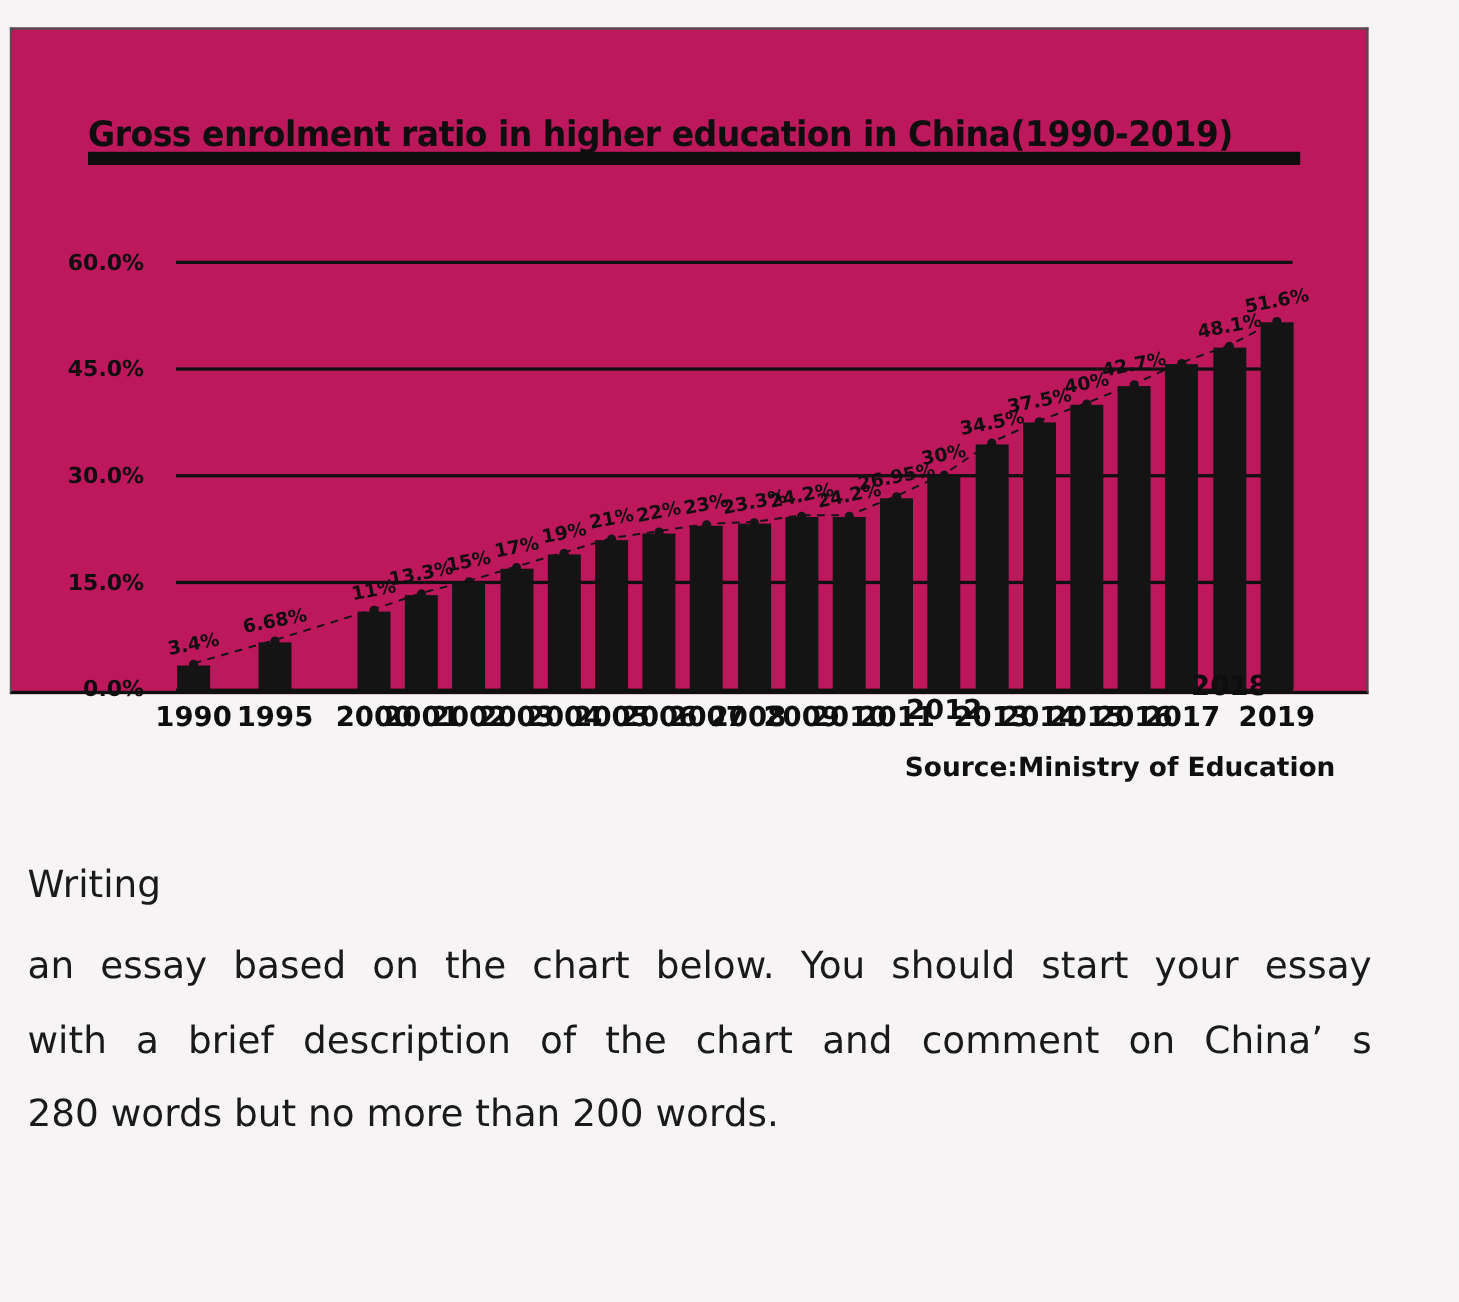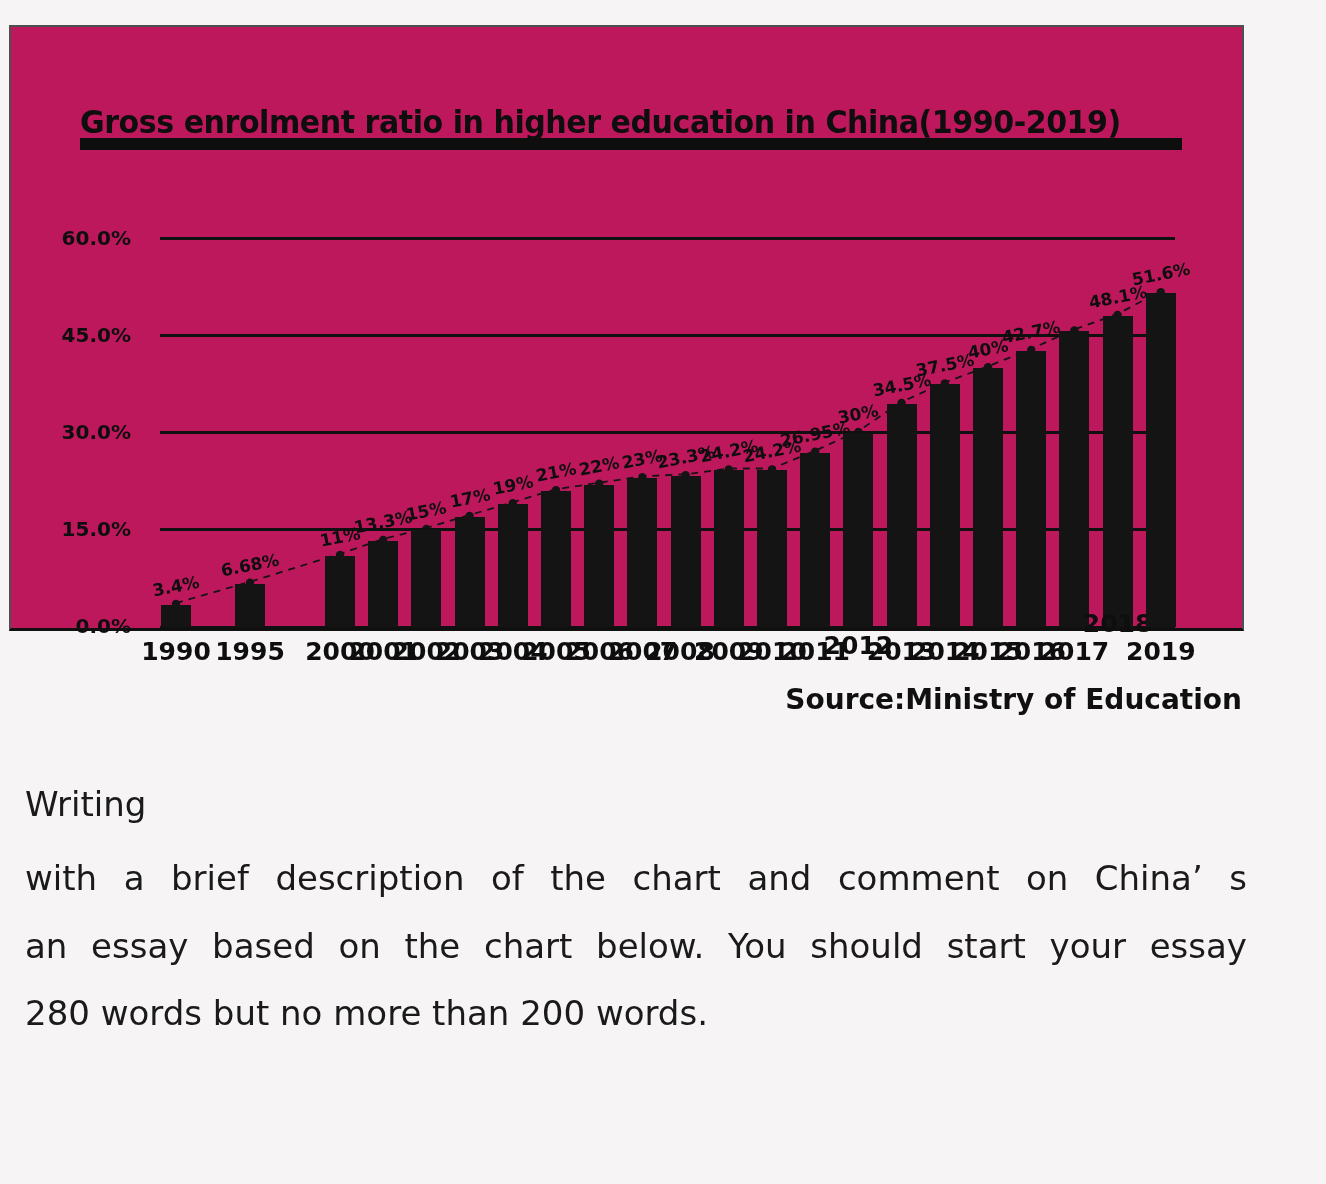--- a/index.html
+++ b/index.html
@@ -33,22 +33,22 @@
   .xtick{
     position:absolute; transform:translateX(-50%);
     font-size:25px; font-weight:bold; white-space:nowrap; color:#0e0e0e;
   }
   .vlabel{
     position:absolute; transform:translate(-50%,0) rotate(-11deg);
     font-size:17px; font-weight:bold; white-space:nowrap; color:#0e0e0e;
   }
   #trend-svg{position:absolute; left:0; top:0; pointer-events:none;}
   .source{
-    position:absolute; right:0; top:656px;
-    font-size:28px; font-weight:600; color:#101010;
+    position:absolute; right:28px; top:656px;
+    font-size:24px; font-weight:600; color:#101010;
   }
   #writing{
     position:absolute; left:25px; top:781px; width:1222px;
     font-size:34px; color:#1a1a1a;
   }
   #writing-heading{font-size:34px; line-height:46px; margin-bottom:18px;}
   .wline{line-height:67.5px; text-align:justify; text-align-last:justify;}
   .wline.last{text-align-last:left;}
 </style>
 </head>
@@ -162,18 +162,18 @@
         <div class="bar" style="left: 1134.8px; top: 266.303px; height: 333.697px; background: rgb(20, 20, 20);"></div>
         <div class="xtick" style="left: 1149.8px; top: 610px;">2019</div>
         <div class="vlabel" style="left: 1149.8px; top: 237.303px;">51.6%</div>
       </div>
 
     <div class="source">Source:Ministry of Education</div>
   </div>
 
   <div id="writing">
     <div id="writing-heading">Writing</div>
+    <div class="wline">an essay based on the chart below. You should start your essay</div>
     <div class="wline">with a brief description of the chart and comment on China’ s</div>
-    <div class="wline">an essay based on the chart below. You should start your essay</div>
     <div class="wline last">280 words but no more than 200 words.</div>
   </div>
 
 </div>
 
 </body></html>

